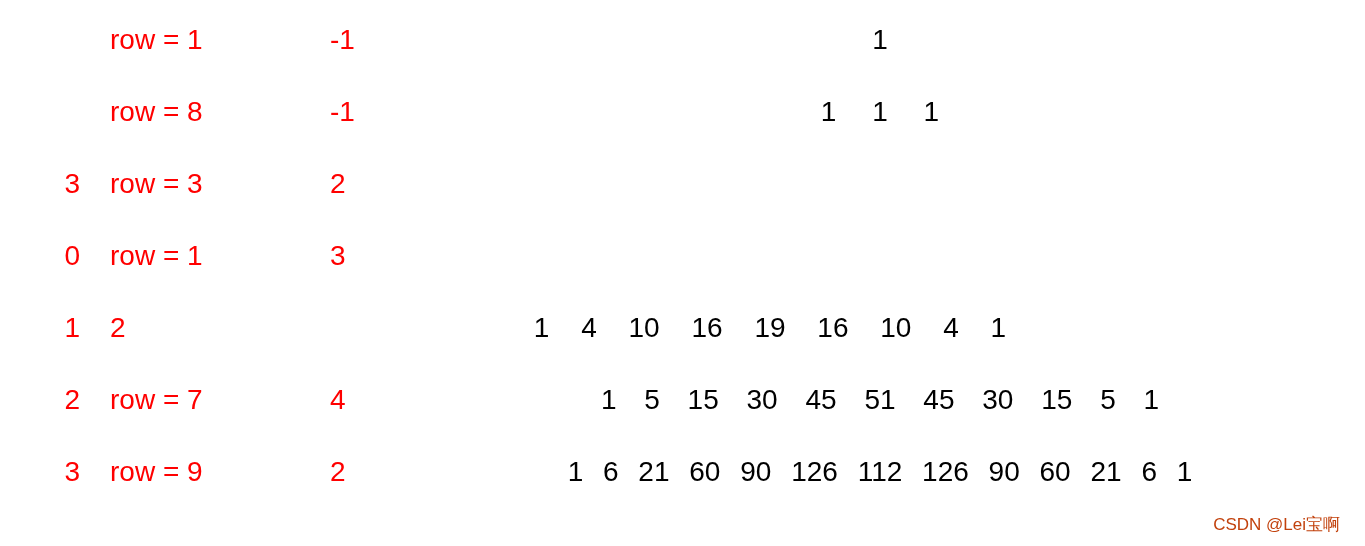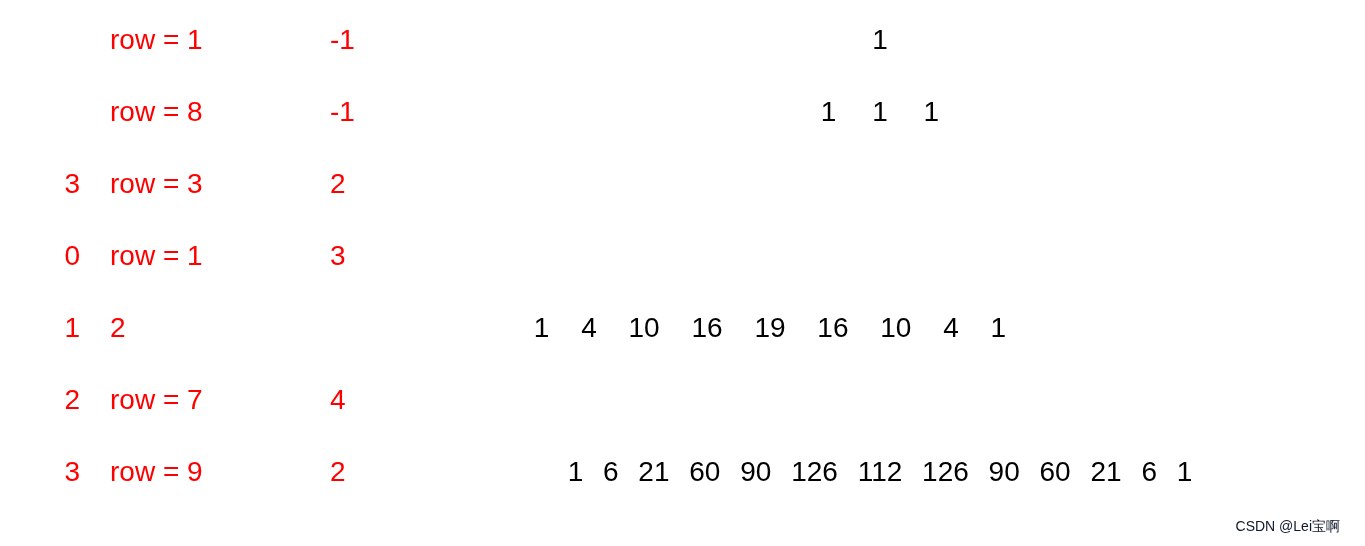--- a/index.html
+++ b/index.html
@@ -49,22 +49,22 @@
       display: inline-block;
       padding: 0 14px;
     }
     .row5 .col-tri span { padding: 0 12px; }
     .row6 .col-tri span { padding: 0 10px; }
     .row7 .col-tri span { padding: 0 6px; }
     .watermark {
       position: absolute;
       right: 25px;
       bottom: 10px;
-      color: #0f172a;
-      font-size: 14px;
+      color: #c2410c;
+      font-size: 17px;
       font-weight: 400;
     }
   </style>
 </head>
 <body>
 
 <div class="row row1">
   <div class="col-left"></div>
   <div class="col-rowlabel">row = 1</div>
   <div class="col-mid">-1</div>
@@ -109,20 +109,33 @@
     <span>10</span>
     <span>4</span>
     <span>1</span>
   </div>
 </div>
 
 <div class="row row6">
   <div class="col-left">2</div>
   <div class="col-rowlabel">row = 7</div>
   <div class="col-mid">4</div>
+  <div class="col-tri">
+    <span>1</span>
+    <span>5</span>
+    <span>15</span>
+    <span>30</span>
+    <span>45</span>
+    <span>51</span>
+    <span>45</span>
+    <span>30</span>
+    <span>15</span>
+    <span>5</span>
+    <span>1</span>
+  </div>
 </div>
 
 <div class="row row7">
   <div class="col-left">3</div>
   <div class="col-rowlabel">row = 9</div>
   <div class="col-mid">2</div>
   <div class="col-tri">
     <span>1</span>
     <span>6</span>
     <span>21</span>

